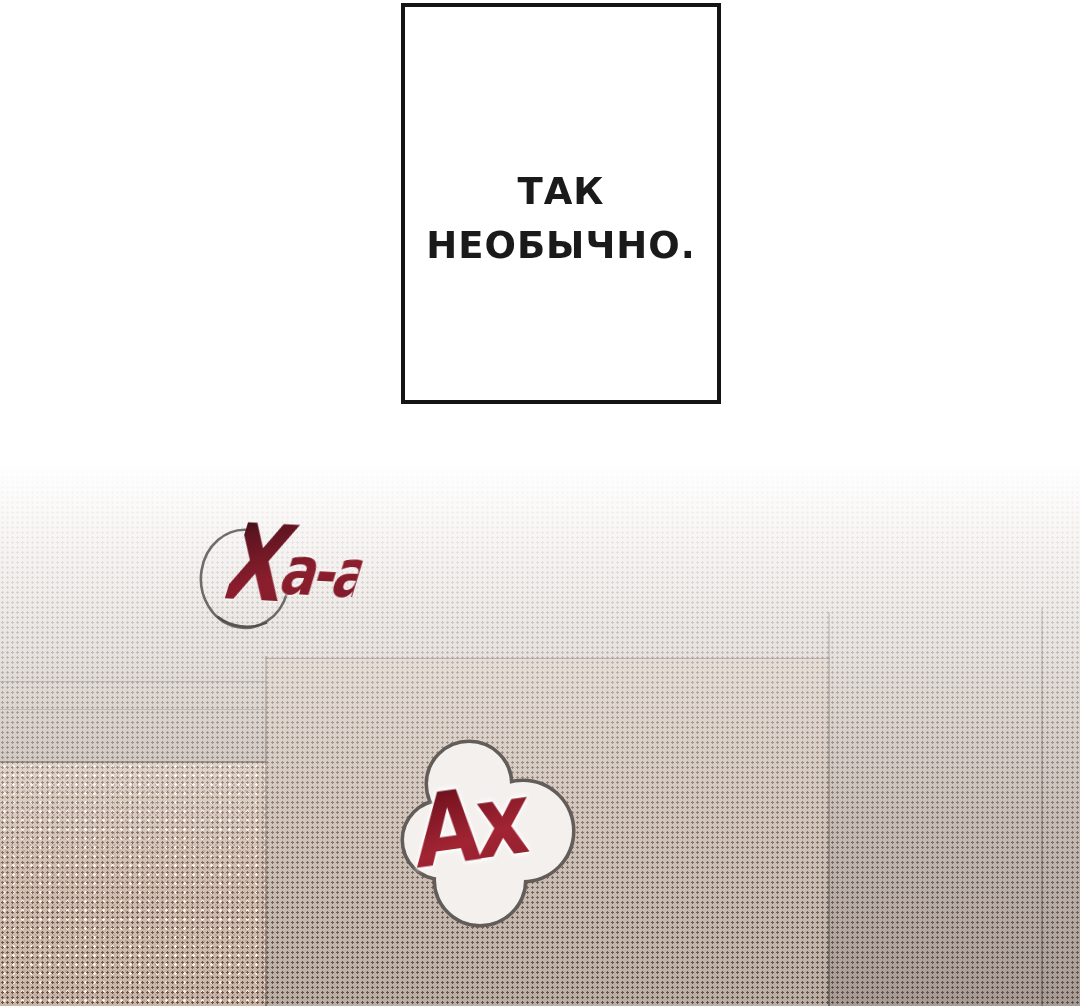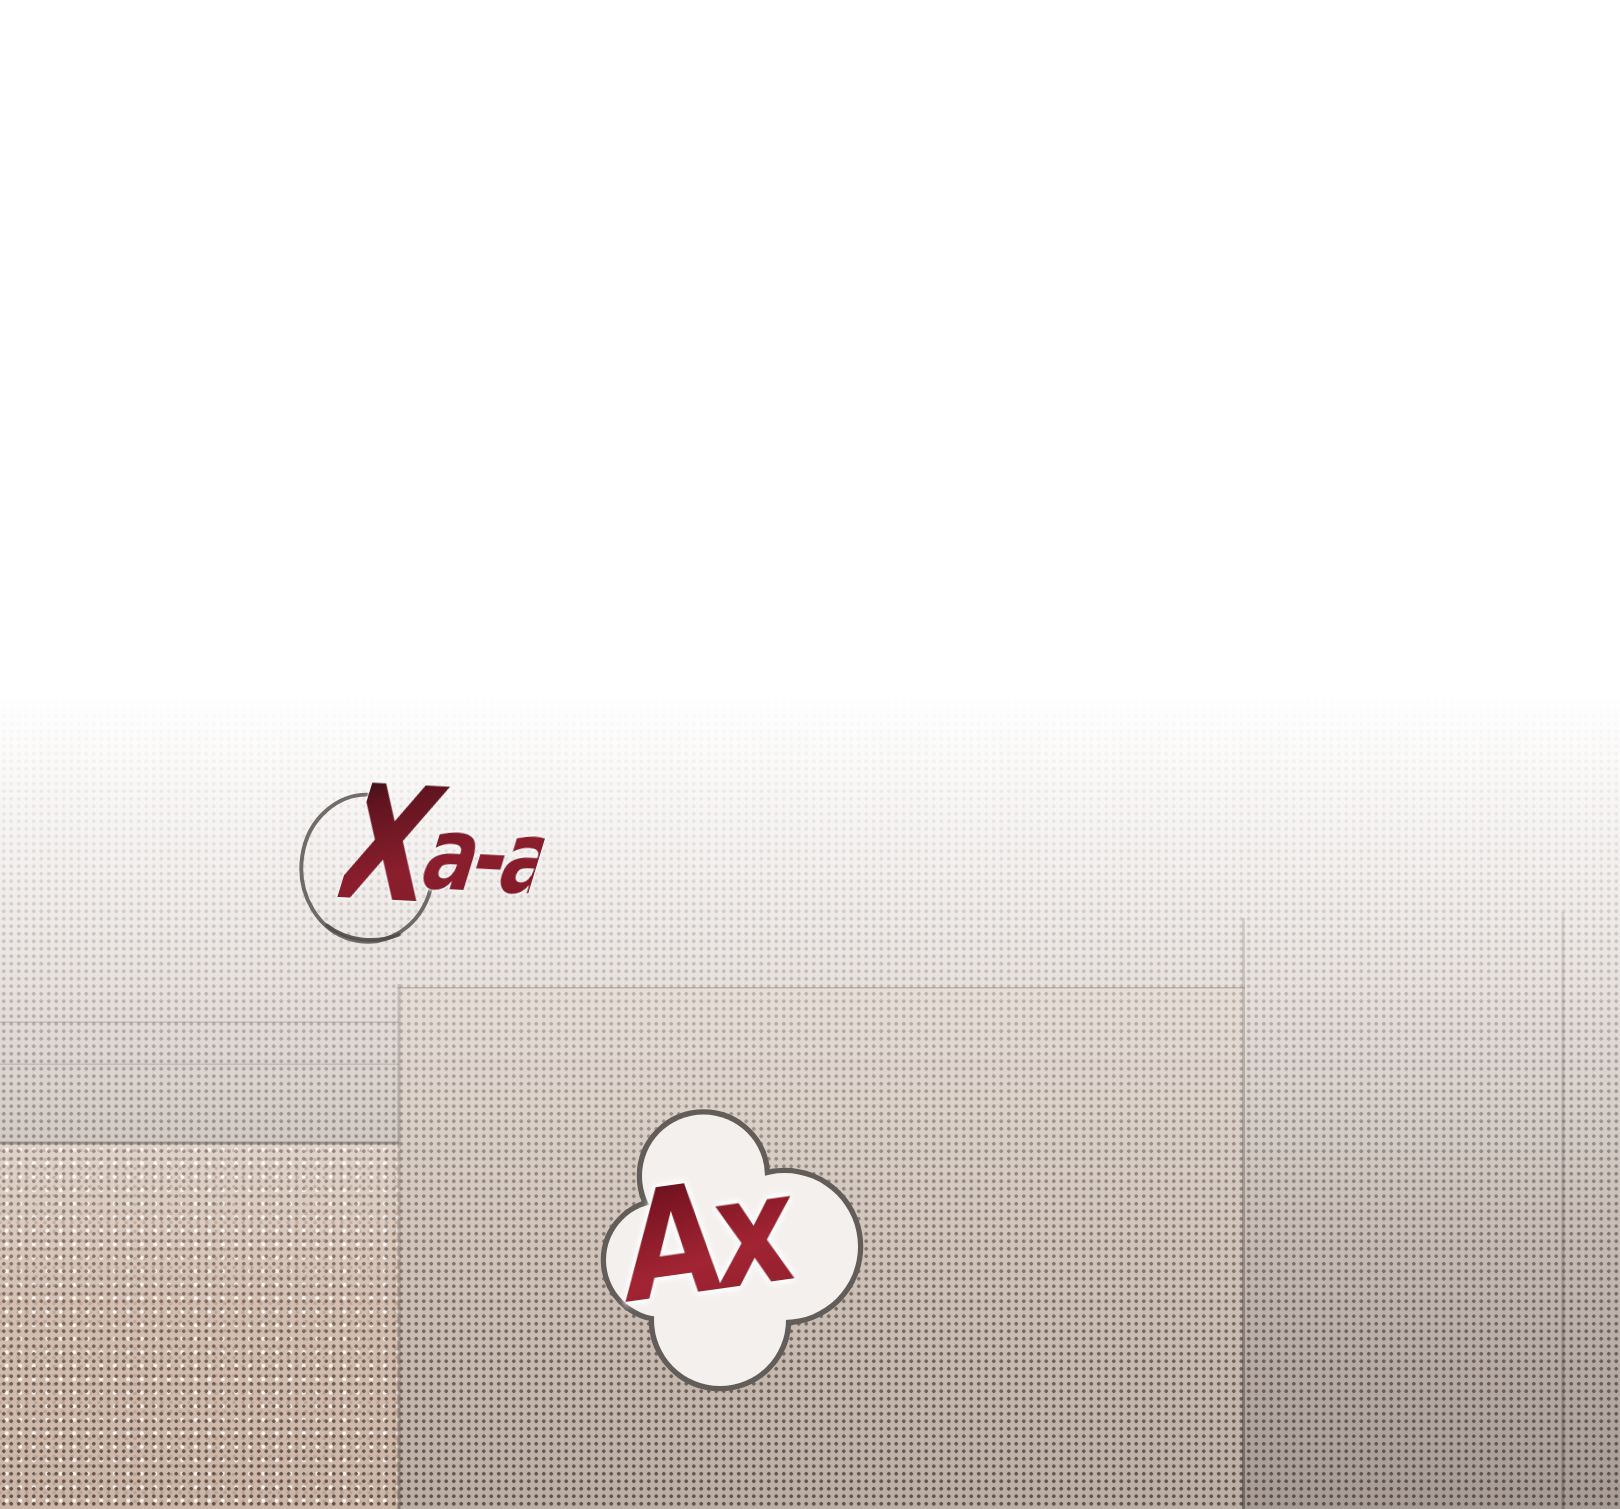--- a/index.html
+++ b/index.html
@@ -109,20 +109,26 @@
   <div class="halftone"></div>
 
   <div class="seam l-v1"></div>
   <div class="seam l-v2"></div>
   <div class="seam l-v3"></div>
   <div class="seam l-h1"></div>
   <div class="seam l-h2"></div>
   <div class="seam l-h3"></div>
   <div class="seam l-h4"></div>
 
+  <div class="speech-box">
+    <div class="speech-text">
+      <div>ТАК</div>
+      <div>НЕОБЫЧНО.</div>
+    </div>
+  </div>
 
   <svg class="sketch-circle" viewBox="0 0 112 108" xmlns="http://www.w3.org/2000/svg">
     <path class="sketch-main" d="M 57 6 A 44 49 0 1 0 95 69"></path>
     <path class="sketch-tail" d="M 26 93 A 42 34 0 0 0 74 99"></path>
   </svg>
 
   <div class="ha-text">
     <span class="ha-first">Х</span>
       <span class="ha-rest">а-а</span>
   </div>

